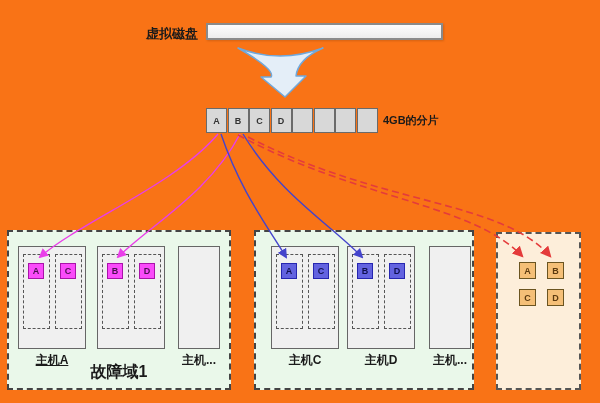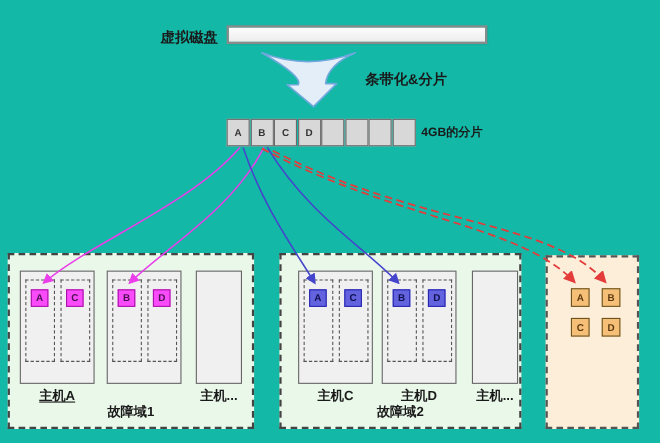--- a/index.html
+++ b/index.html
@@ -1,17 +1,17 @@
 <!DOCTYPE html>
 <html><head>
 <meta charset="utf-8">
 <style>
   * { box-sizing: border-box; margin: 0; padding: 0; }
   body { background: #fff; font-family: "Liberation Sans", "DejaVu Sans", sans-serif; }
-  #page { position: relative; width: 600px; height: 403px; background: #14b8a6; overflow: hidden; }
+  #page { position: relative; width: 600px; height: 403px; background: #f97316; overflow: hidden; }
 
   .lbl { position: absolute; font-weight: bold; color: #1a1a1a; white-space: nowrap; }
 
   
   .vd-bar { position: absolute; left: 206px; top: 23px; width: 237px; height: 17px;
             border: 2px solid #8a8a8a; background: linear-gradient(#fdfdfd, #ececec);
             box-shadow: 1px 1px 2px rgba(0,0,0,.15); }
 
   
   .shard-bar { position: absolute; left: 206px; top: 108px; display: flex; }
@@ -28,38 +28,37 @@
   
   .domain { position: absolute; border: 2px dashed #444; background: #eaf8ea; }
   .host { position: absolute; border: 1.5px solid #666; background: #f0f0f0; }
   .disk { position: absolute; width: 27px; height: 75px; border: 1.5px dashed #555; }
   .chip { position: absolute; width: 16px; height: 16px; border: 1.5px solid #555;
           display: flex; align-items: center; justify-content: center;
           font-size: 9px; font-weight: bold; }
   .host-label { position: absolute; font-size: 12px; font-weight: bold; color: #1a1a1a;
                 text-align: center; }
   .domain-label { position: absolute; left: 0; right: 0; bottom: 5px; text-align: center;
-                  font-size: 12px; font-weight: bold; color: #1a1a1a; }
+                  font-size: 16px; font-weight: bold; color: #1a1a1a; }
   .arbiter { position: absolute; left: 496px; top: 232px; width: 85px; height: 158px;
              border: 2px dashed #555; background: #fdeeda; }
 
   svg.overlay { position: absolute; left: 0; top: 0; pointer-events: none; }
 </style>
 </head>
 <body>
 
 <div id="page">
 
   <div class="lbl" style="left:146px; top:25px; font-size:13px;">虚拟磁盘</div>
   <div class="vd-bar"></div>
 
   <svg class="overlay" style="left:235px; top:44px;" width="94" height="58" viewBox="0 0 94 58">
     <path d="M3,4 Q41,26 36,33 L26,33 L50,53 L71,32 L61,32 Q63,15 88,4 Q45,20 3,4 Z" fill="#e4eef8" stroke="#6fa8dc" stroke-width="1.5" stroke-linejoin="round"></path>
   </svg>
-  <div class="lbl" style="left:332px; top:63px; font-size:13px;">条带化&amp;分片</div>
 
   <div class="shard-bar">
     <div class="shard-cell">A</div>
     <div class="shard-cell">B</div>
     <div class="shard-cell">C</div>
     <div class="shard-cell">D</div>
     <div class="shard-cell"></div>
     <div class="shard-cell"></div>
     <div class="shard-cell"></div>
     <div class="shard-cell"></div>
@@ -104,21 +103,20 @@
         <div class="chip" style="left: 4px; top: 8px; background: rgb(99, 99, 224); border-color: rgb(38, 38, 176); color: rgb(16, 16, 79);">B</div>
       </div>
       <div class="disk" style="left:36px; top:7px;">
         <div class="chip" style="left: 4px; top: 8px; background: rgb(99, 99, 224); border-color: rgb(38, 38, 176); color: rgb(16, 16, 79);">D</div>
       </div>
     </div>
     <div class="host" style="left:173px; top:14px; width:42px; height:103px;"></div>
     <div class="host-label" style="left:91px; top:120px; width:68px;">主机D</div>
     <div class="host-label" style="left:15px; top:120px; width:68px;">主机C</div>
     <div class="host-label" style="left:173px; top:120px; width:42px;">主机...</div>
-    <div class="domain-label">故障域2</div>
   </div>
 
   <div class="arbiter">
     <div class="chip" style="left: 21px; top: 28px; width: 17px; height: 17px; background: rgb(245, 191, 119); border-color: rgb(107, 84, 32); color: rgb(92, 58, 16);">A</div>
     <div class="chip" style="left: 49px; top: 28px; width: 17px; height: 17px; background: rgb(245, 191, 119); border-color: rgb(107, 84, 32); color: rgb(92, 58, 16);">B</div>
     <div class="chip" style="left: 21px; top: 55px; width: 17px; height: 17px; background: rgb(245, 191, 119); border-color: rgb(107, 84, 32); color: rgb(92, 58, 16);">C</div>
     <div class="chip" style="left: 49px; top: 55px; width: 17px; height: 17px; background: rgb(245, 191, 119); border-color: rgb(107, 84, 32); color: rgb(92, 58, 16);">D</div>
   </div>
 
   <svg class="overlay" width="600" height="403" viewBox="0 0 600 403">

